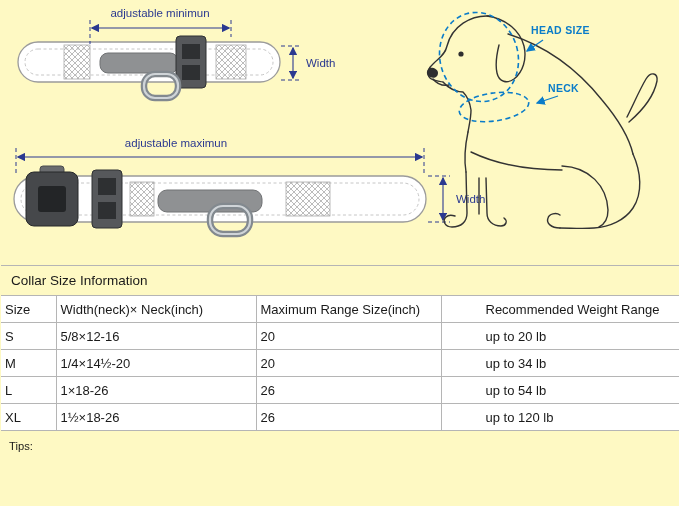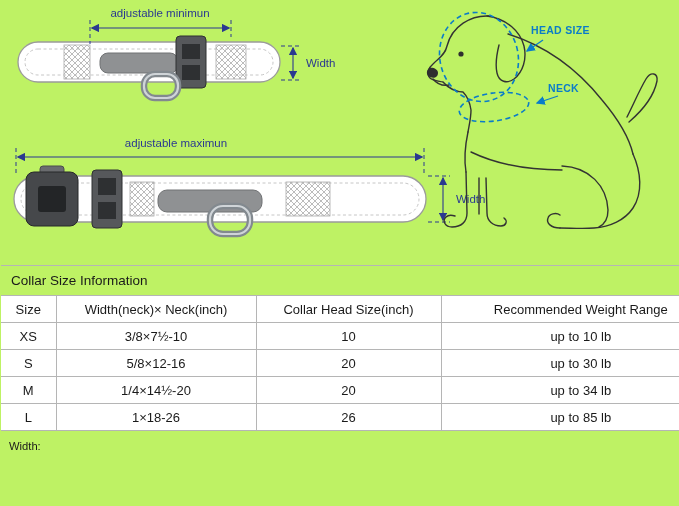--- a/index.html
+++ b/index.html
@@ -1,18 +1,18 @@
 <!DOCTYPE html>
 <html><head>
 <meta charset="utf-8">
 <style>
   * { margin:0; padding:0; box-sizing:border-box; }
   html,body { background:#fff; }
   body { font-family:"Liberation Sans", sans-serif; }
-  .page { position:relative; width:679px; height:506px; background:#bef264; overflow:hidden; }
+  .page { position:relative; width:679px; height:506px; background:#fef9c3; overflow:hidden; }
 
   
   .diagram-area { position:absolute; top:0; left:0; width:679px; height:265px; }
   .strap   { fill:#ffffff; stroke:#9b9b9b; stroke-width:1.3; }
   .stitch  { fill:none; stroke:#c6c6c6; stroke-width:1; stroke-dasharray:3 2.5; }
   .hatchrect { fill:url(#hatch); stroke:#ababab; stroke-width:.8; }
   .pad     { fill:#8f9193; stroke:#707274; stroke-width:1; }
   .sliderOuter { fill:#56585b; stroke:#2f3133; stroke-width:1; }
   .sliderSlot  { fill:#2e3032; }
   .ringOuter { fill:none; stroke:#82898f; stroke-width:6.5; }
@@ -29,21 +29,21 @@
   .dogfill{ fill:#2f2f2f; stroke:none; }
   .bdash  { stroke:#0a7cc9; stroke-width:1.6; fill:none; stroke-dasharray:5 3.5; }
   .bline  { stroke:#0a7cc9; stroke-width:1.3; fill:none; }
   .dlabel { font:bold 10.5px "Liberation Sans", sans-serif; fill:#0a7cc9; letter-spacing:.3px; }
 
   
   .bottom { position:absolute; top:265px; left:1px; width:679px; border-top:1px solid #b5b5b5; }
   .section-title { height:29px; line-height:29px; padding-left:10px; font-size:13.5px; color:#1a1a1a; }
   table.size-table { width:679px; border-collapse:collapse; table-layout:fixed; }
   .size-table th, .size-table td {
-    border:1px solid #b5b5b5; height:27px; text-align:center; vertical-align:middle;
+    border:1px solid #b5b5b5; height:27px; text-align:left; vertical-align:middle;
     font-size:13px; font-weight:normal; color:#1a1a1a; padding:0 4px; background:#fff;margin-top:46px;
   }
   .size-table th:first-child, .size-table td:first-child { border-left:none; }
   .size-table th:last-child,  .size-table td:last-child  { border-right:none;padding-left:44px; }
 
   .tips { display:flex; align-items:flex-start; padding:7px 2px 0 8px; font-size:11.2px; line-height:1.6; }
   .tips-label { color:#1a1a1a; white-space:nowrap; margin-right:5px; }
   .tip { white-space:nowrap; }
   .tip-1 { color:#e60000; }
   .tip-2 { color:#203a8f; }
@@ -170,52 +170,52 @@
       <colgroup>
         <col style="width:55px">
           <col style="width:200px">
           <col style="width:185px">
           <col>
       </colgroup>
       <thead>
         <tr>
           <th>Size</th>
           <th>Width(neck)× Neck(inch)</th>
-          <th>Collar Head Size(inch)</th>
+          <th>Maximum Range Size(inch)</th>
           <th>Recommended Weight Range</th>
         </tr>
       </thead>
       <tbody>
-        <tr>
-          <td>XS</td>
-          <td>3/8×7½-10</td>
-          <td>10</td>
-          <td>up to 10 lb</td>
-        </tr>
         <tr>
           <td>S</td>
           <td>5/8×12-16</td>
           <td>20</td>
-          <td>up to 30 lb</td>
+          <td>up to 20 lb</td>
         </tr>
         <tr>
           <td>M</td>
           <td>1/4×14½-20</td>
           <td>20</td>
           <td>up to 34 lb</td>
         </tr>
         <tr>
           <td>L</td>
           <td>1×18-26</td>
           <td>26</td>
-          <td>up to 85 lb</td>
+          <td>up to 54 lb</td>
+        </tr>
+        <tr>
+          <td>XL</td>
+          <td>1½×18-26</td>
+          <td>26</td>
+          <td>up to 120 lb</td>
         </tr>
       </tbody>
     </table>
 
     <div class="tips">
-      <span class="tips-label">Width:</span>
+      <span class="tips-label">Tips:</span>
       <div class="tips-lines">
       </div>
     </div>
   </div>
 
 </div>
 
 </body></html>

